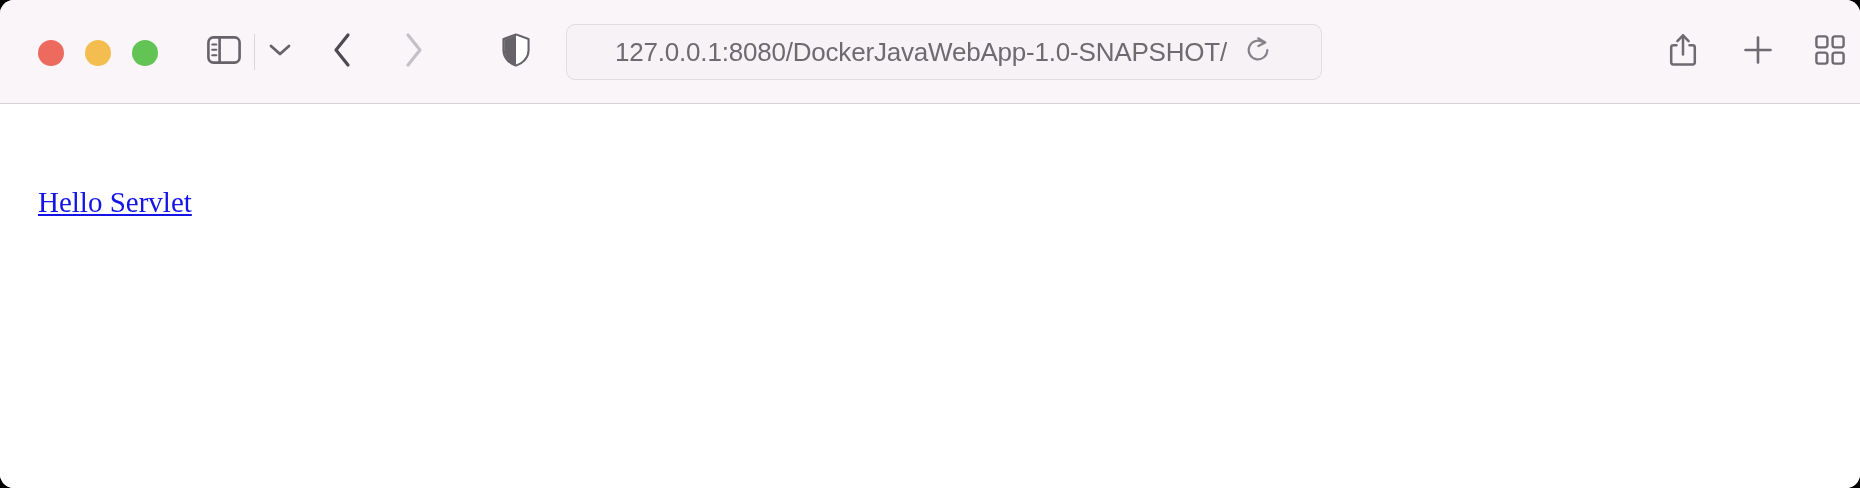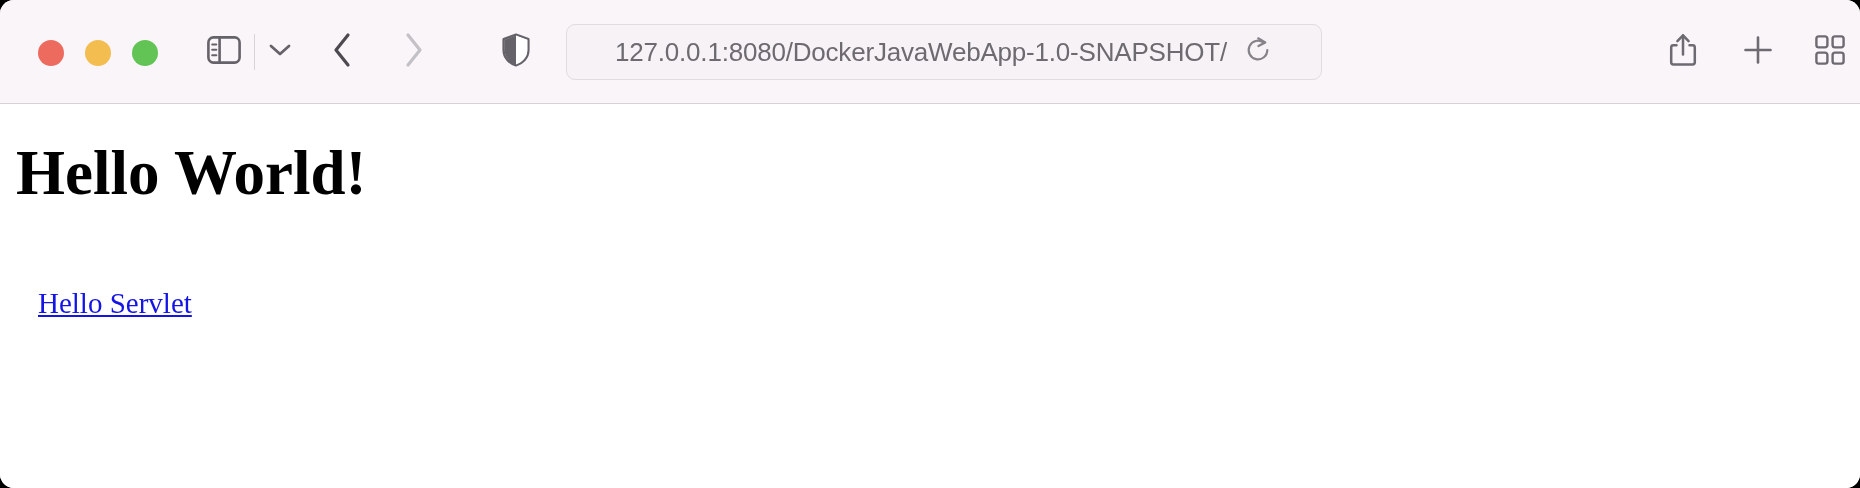--- a/index.html
+++ b/index.html
@@ -246,17 +246,16 @@
           <rect x="17.6" y="1.4" width="11" height="11" rx="2.4" stroke="#6e6a72" stroke-width="2.4"></rect>
           <rect x="1.4" y="17.6" width="11" height="11" rx="2.4" stroke="#6e6a72" stroke-width="2.4"></rect>
           <rect x="17.6" y="17.6" width="11" height="11" rx="2.4" stroke="#6e6a72" stroke-width="2.4"></rect>
         </svg>
       </span>
     </div>
 
   </div>
 
   <div class="content">
-    <h1 class="page-title">Hello World!</h1>
     <a class="servlet-link" href="#">Hello Servlet</a>
   </div>
 
 </div>
 
 </body></html>

